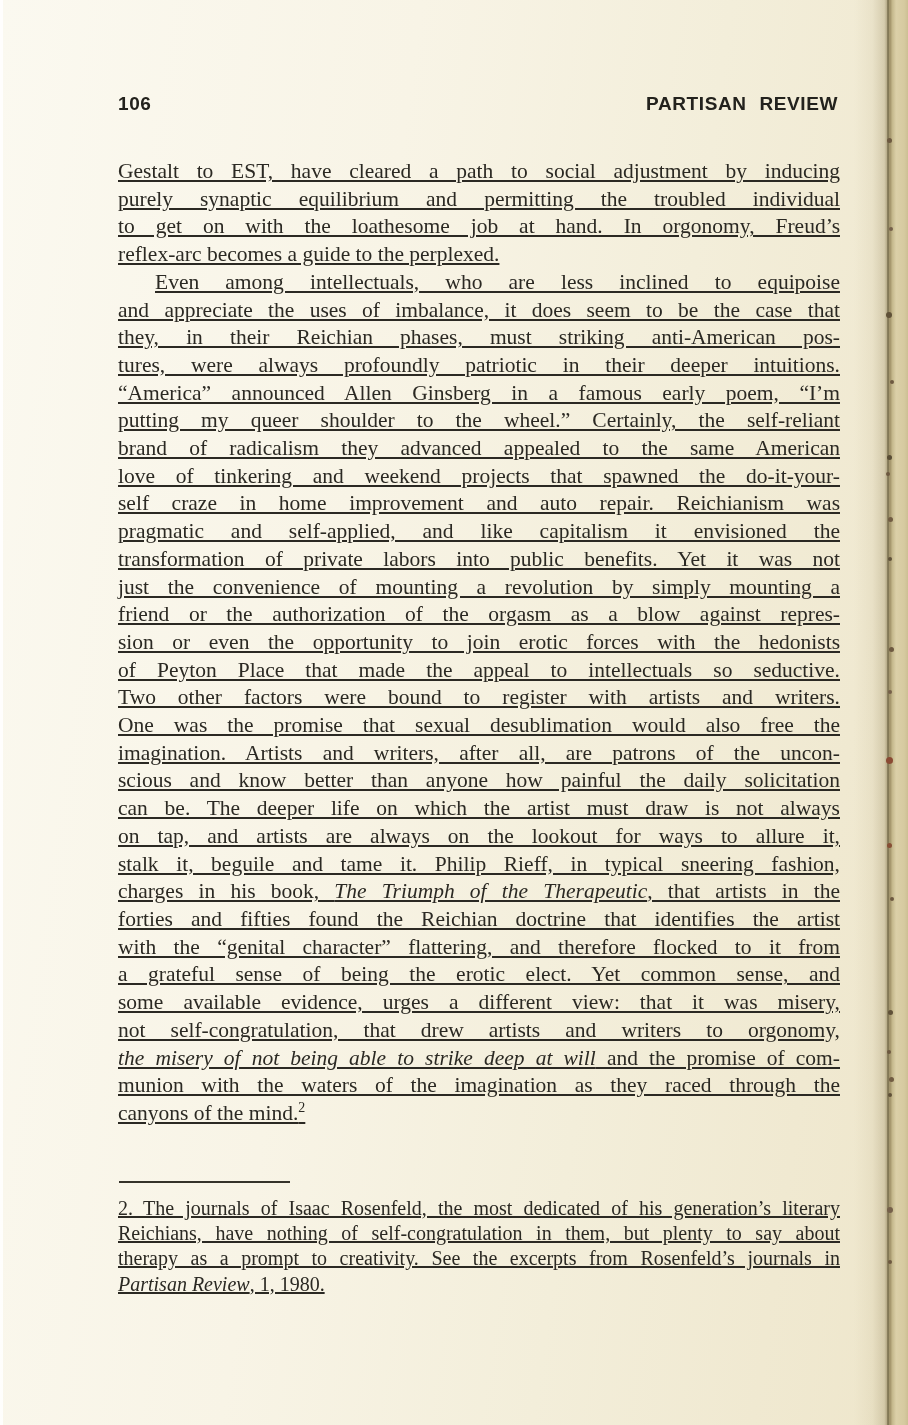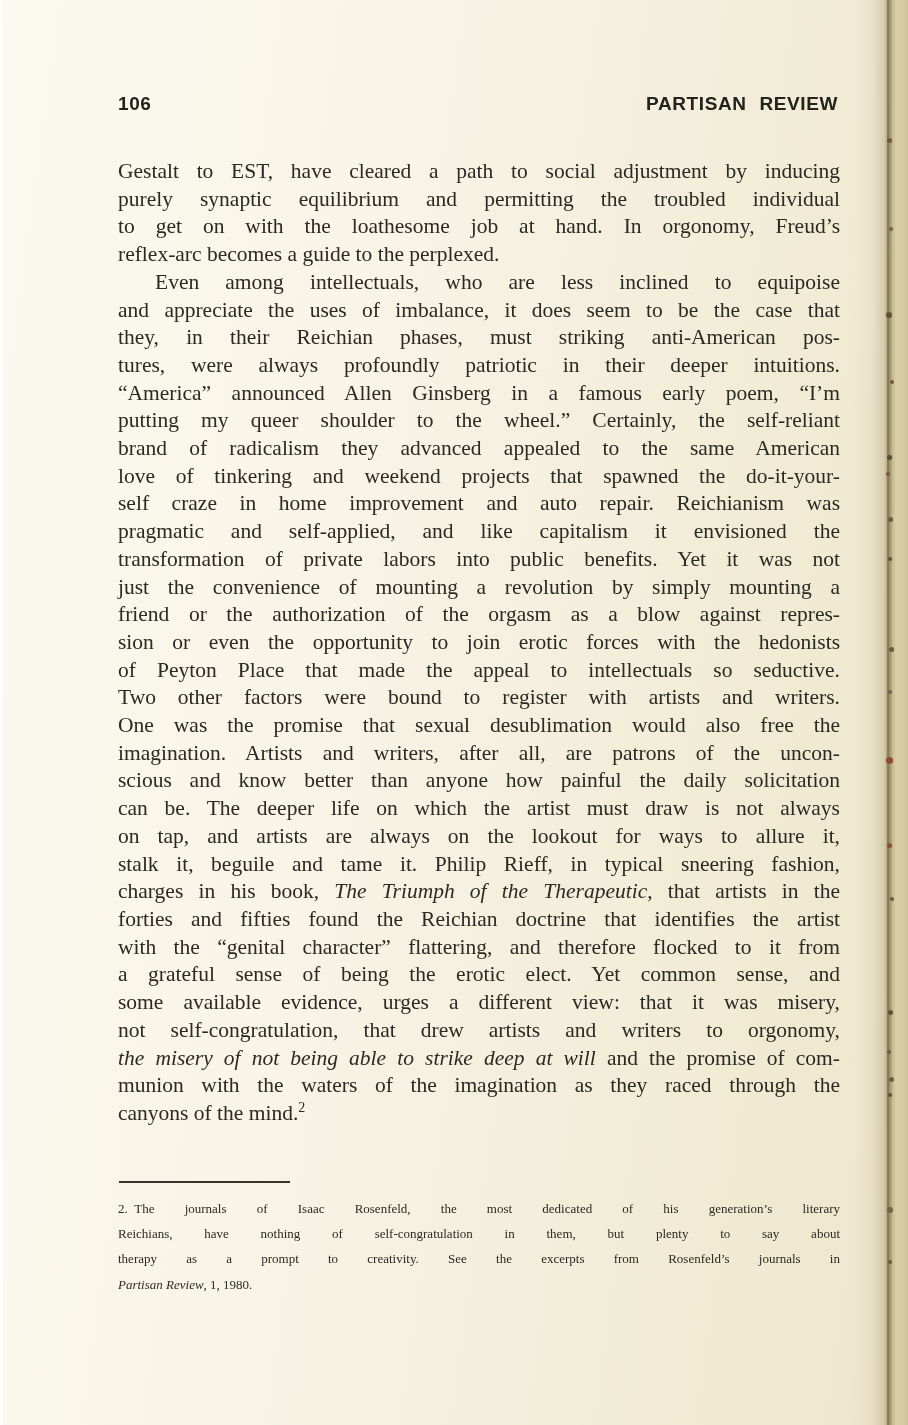--- a/index.html
+++ b/index.html
@@ -28,27 +28,27 @@
   }
   .speck{position:absolute;border-radius:50%;}
   .runhead{
     position:absolute;top:93px;left:118px;width:720px;
     display:flex;justify-content:space-between;align-items:flex-start;
     font-family:"Liberation Sans","DejaVu Sans",sans-serif;font-weight:bold;
     font-size:19px;letter-spacing:.6px;color:#23221d;
   }
   .journal{word-spacing:7px;}
   .bodytext{position:absolute;left:118px;top:158px;width:722px;font-size:21.5px;line-height:27.7px;}
-  .tline{text-align:justify;text-align-last:justify;}
+  .tline{text-align:justify;text-align-last:justify;text-decoration:underline;}
   .tline.lastline{text-align-last:left;}
   .tline.indent{padding-left:37px;}
   .it{font-style:italic;}
   sup{font-size:.65em;vertical-align:super;line-height:0;}
   .fnrule{position:absolute;left:119px;top:1181px;width:171px;height:2px;background:#35332a;}
-  .footnote{position:absolute;left:118px;top:1196px;width:722px;font-size:13px;line-height:25.2px;}
+  .footnote{position:absolute;left:118px;top:1196px;width:722px;font-size:20px;line-height:25.2px;}
 </style>
 </head>
 <body>
 
 <div class="page">
   <div class="scan-edge-left"></div>
   <div class="edge"></div>
 
   <div class="runhead">
     <span class="pageno">106</span>

